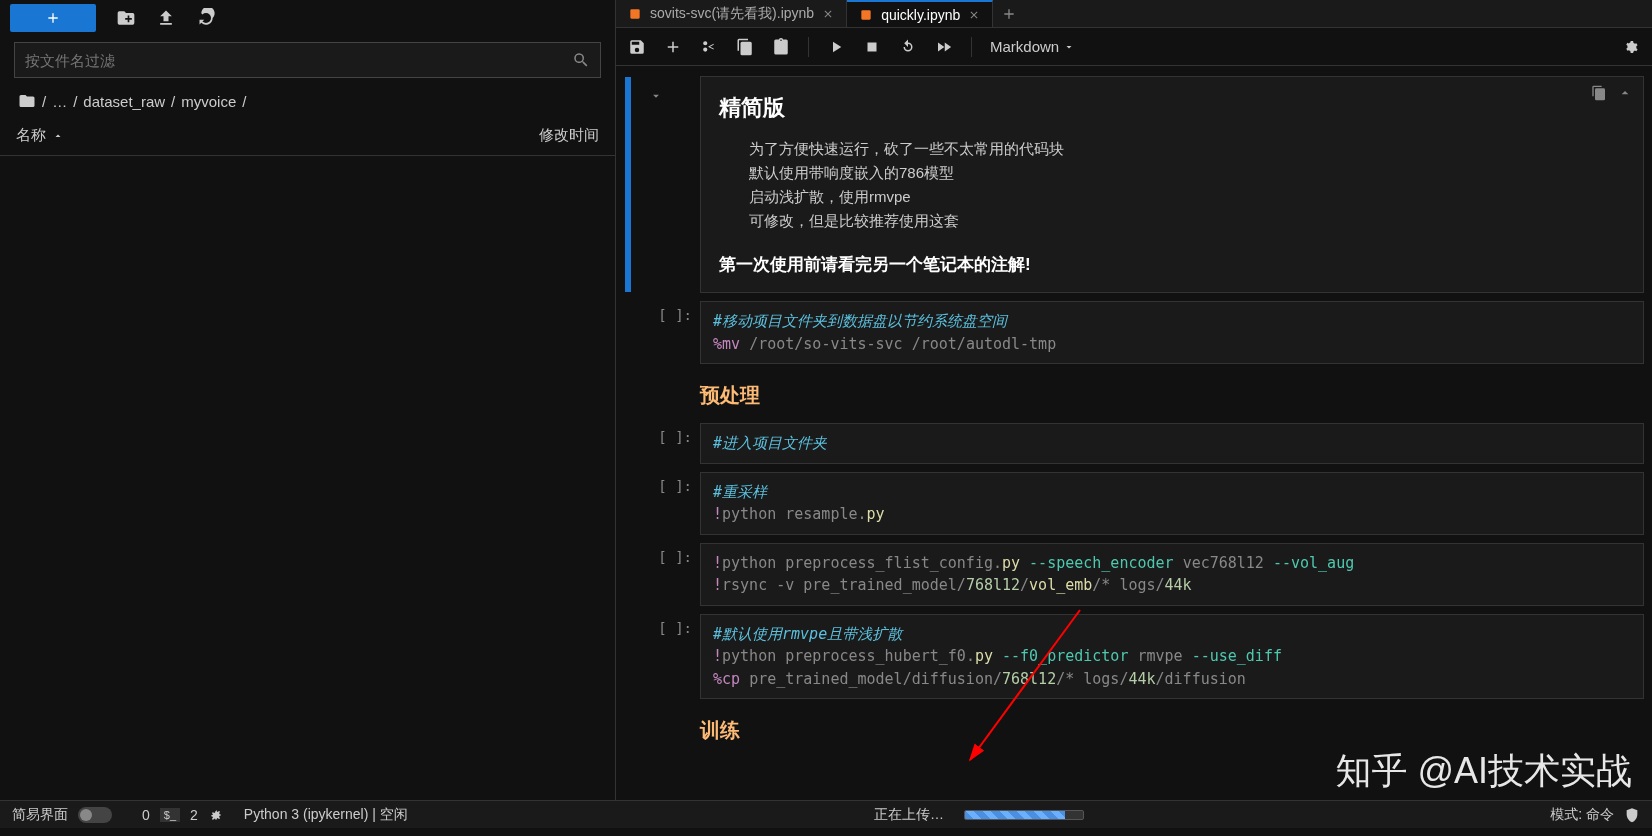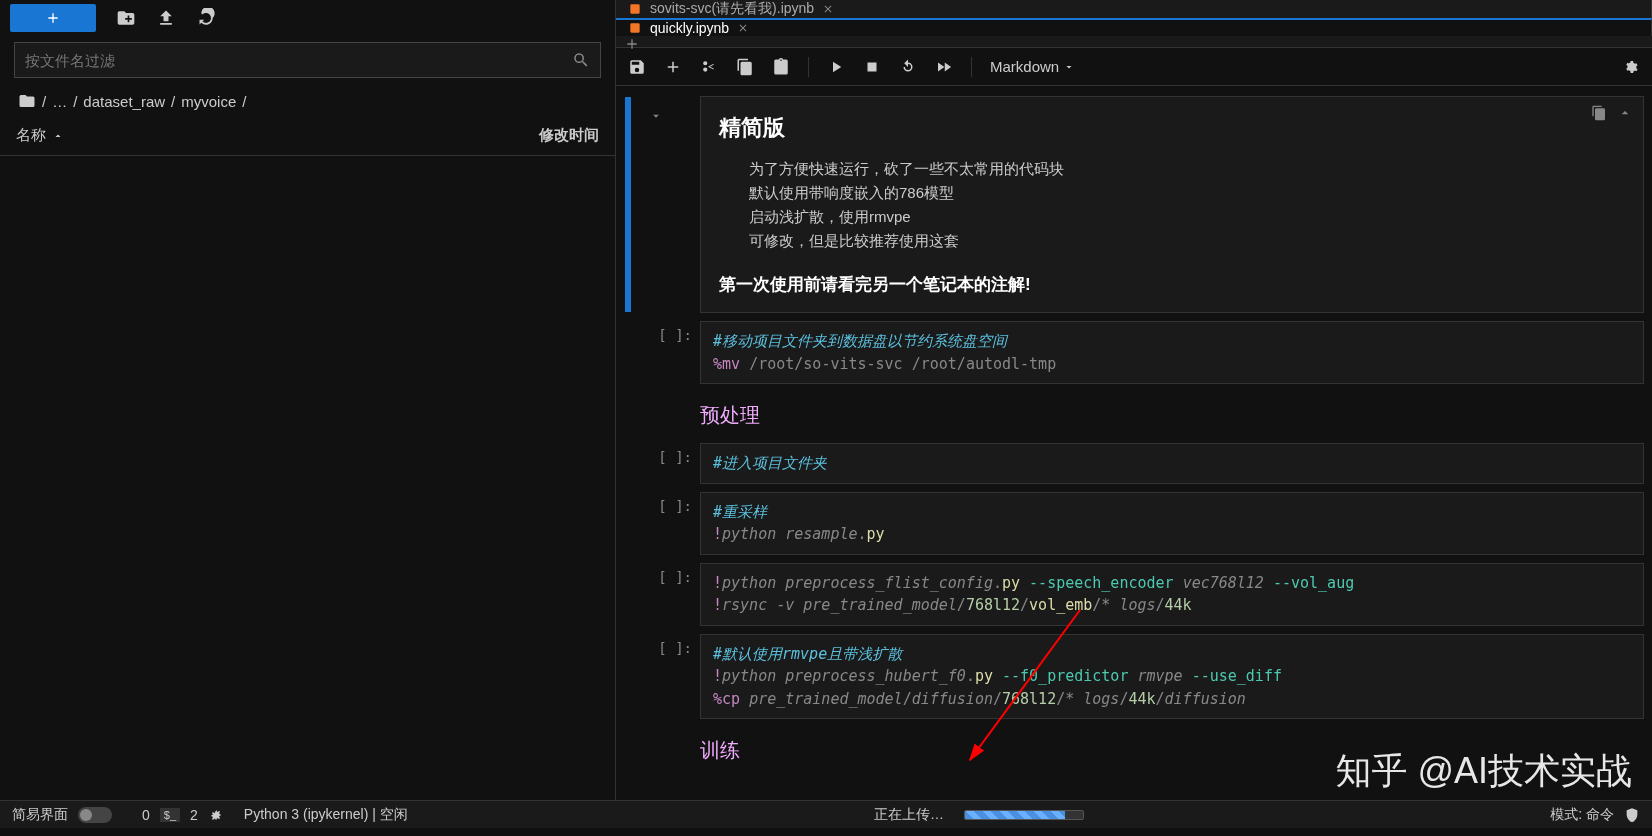--- a/index.html
+++ b/index.html
@@ -16,25 +16,25 @@
 .filter-wrap { padding:6px 14px 4px; }
 .filter { display:flex; align-items:center; border:1px solid #444; background:#1a1a1a; height:34px; padding:17px 10px; }
 .filter input { flex:1; background:transparent; border:none; color:#ccc; font-size:15px; outline:none; }
 .filter .search-icn { width:18px; height:18px; fill:#888; }
 
 .crumbs { padding:10px 18px; display:flex; align-items:center; gap:6px; font-size:15px; color:#ccc; }
 .crumbs .folder-icn { width:18px; height:18px; fill:#ccc; }
 
 .cols { display:flex; padding:6px 16px 10px; font-size:15px; color:#ccc; border-bottom:1px solid #333; }
 .col-name { flex:1; display:flex; align-items:center; gap:6px; }
-.col-mod { width:110px; text-align:right;font-weight:bold; }
+.col-mod { width:110px; text-align:right; }
 .sort-icn { width:12px; height:12px; fill:#ccc; }
 
 
-.tabs { display:flex; background:#1a1a1a; height:48px; border-bottom:1px solid #333;flex-direction:column; }
+.tabs { display:flex; background:#1a1a1a; height:28px; border-bottom:1px solid #333; }
 .tab { display:flex; align-items:center; padding:0 12px; gap:8px; font-size:14px; color:#aaa; border-right:1px solid #333; cursor:pointer; }
 .tab.active { background:#111; color:#fff; border-top:2px solid #1976d2; }
 .tab .nb-icn { width:14px; height:14px; }
 .tab .close-icn { width:12px; height:12px; fill:#888; }
 .tab-add { width:32px; display:flex; align-items:center; justify-content:center; cursor:pointer; }
 
 
 .ntoolbar { height:38px; display:flex; align-items:center; padding:0 12px; gap:18px; border-bottom:1px solid #333; }
 .ntoolbar .icn { width:18px; height:18px; fill:#ccc; cursor:pointer; display:flex; align-items:center; justify-content:center; }
 .ntoolbar .sep { width:1px; height:20px; background:#333; }
@@ -55,27 +55,27 @@
 .collapse-icn { position:absolute; left:-52px; top:12px; width:14px; height:14px; fill:#888; }
 .cell-tools { position:absolute; right:10px; top:8px; display:flex; gap:10px; }
 .cell-tools svg { width:16px; height:16px; fill:#888; cursor:pointer; }
 
 .code-cell { background:#1a1a1a; border:1px solid #333; padding:8px 12px; font-family:Consolas,monospace; font-size:15px; line-height:1.5; }
 .cm { color:#5bc0de; font-style:italic; }
 .mg { color:#c586c0; }
 .path { color:#888; }
 .sl { color:#888; }
 .arg { color:#4ec9b0; }
-.fn { color:#888;font-style:italic; }
+.fn { color:#888; }
 .kw { color:#dcdcaa; }
 .bang { color:#c586c0; }
 .num { color:#b5cea8;text-align:right; }
 .op { color:#888; }
 
-.h2-section { font-size:20px; font-weight:normal; color:#f0abfc; padding:10px 0 6px; }
+.h2-section { font-size:20px; font-weight:bold; color:#fdba74; padding:10px 0 6px; }
 
 
 .status { position:absolute; bottom:8px; left:0; right:0; height:28px; background:#1a1a1a; display:flex; align-items:center; padding:0 12px; font-size:14px; color:#ccc; border-top:1px solid #333; }
 .status .left-s { display:flex; align-items:center; gap:10px; }
 .toggle { width:34px; height:16px; background:#444; border-radius:8px; position:relative; cursor:pointer; }
 .toggle::after { content:""; position:absolute; left:2px; top:2px; width:12px; height:12px; background:#888; border-radius:50%; }
 .status .mid { flex:1; display:flex; align-items:center; justify-content:center; gap:20px; }
 .progress { width:120px; height:10px; background:#333; border:1px solid #555; border-radius:2px; overflow:hidden; }
 .progress-fill { height:100%; width:85%; background:repeating-linear-gradient(45deg,#4a90e2,#4a90e2 6px,#6bb0ff 6px,#6bb0ff 12px); }
 .status .right-s { display:flex; align-items:center; gap:10px; }

